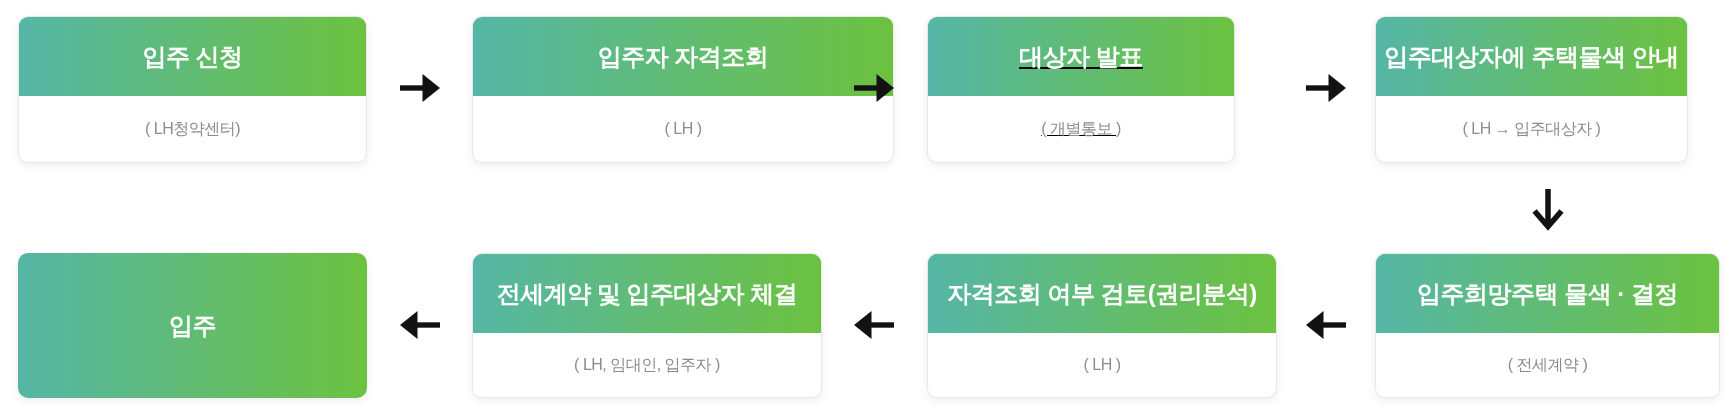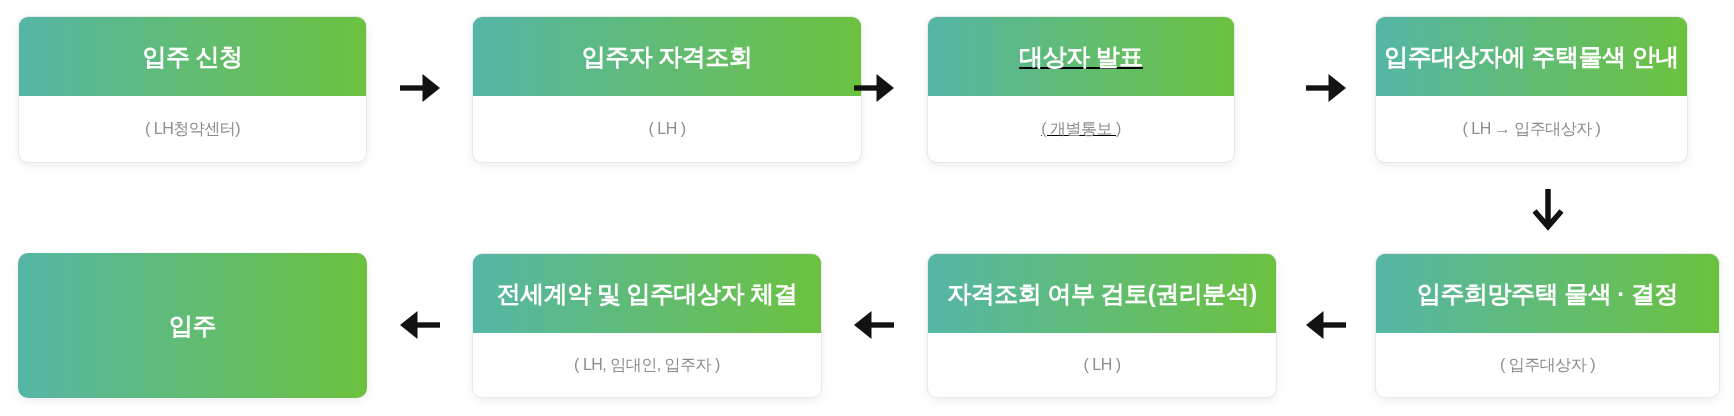--- a/index.html
+++ b/index.html
@@ -63,21 +63,21 @@
     <div class="box-body">( LH청약센터)</div>
   </div>
 
   <div class="arrow" style="left:397px;top:70px;">
     <svg width="46" height="36" viewBox="0 0 46 36">
       <path d="M3 15.3 H29 V20.7 H3 Z"></path>
       <path d="M25.5 4 L43 18 L25.5 32 Z"></path>
     </svg>
   </div>
 
-  <div class="flow-box" style="left:472px;top:16px;width:390px;height:147px;">
+  <div class="flow-box" style="left:472px;top:16px;width:422px;height:147px;">
     <div class="box-header">입주자 자격조회</div>
     <div class="box-body">( LH )</div>
   </div>
 
   <div class="arrow" style="left:851px;top:70px;">
     <svg width="46" height="36" viewBox="0 0 46 36">
       <path d="M3 15.3 H29 V20.7 H3 Z"></path>
       <path d="M25.5 4 L43 18 L25.5 32 Z"></path>
     </svg>
   </div>
@@ -101,21 +101,21 @@
 
   <div class="arrow" style="left:1530px;top:186px;">
     <svg width="36" height="46" viewBox="0 0 36 46">
       <path class="stroke" d="M18 3 V37"></path>
       <path class="stroke" d="M4.5 25 L18 40.5 L31.5 25"></path>
     </svg>
   </div>
 
   <div class="flow-box" style="left:1375px;top:253px;width:345px;height:145px;">
     <div class="box-header">입주희망주택 물색 · 결정</div>
-    <div class="box-body">( 입주대상자 )</div>
+    <div class="box-body">( 전세계약 )</div>
   </div>
 
   <div class="arrow" style="left:1303px;top:307px;">
     <svg width="46" height="36" viewBox="0 0 46 36">
       <path d="M43 15.3 H17 V20.7 H43 Z"></path>
       <path d="M20.5 4 L3 18 L20.5 32 Z"></path>
     </svg>
   </div>
 
   <div class="flow-box" style="left:927px;top:253px;width:350px;height:145px;">

